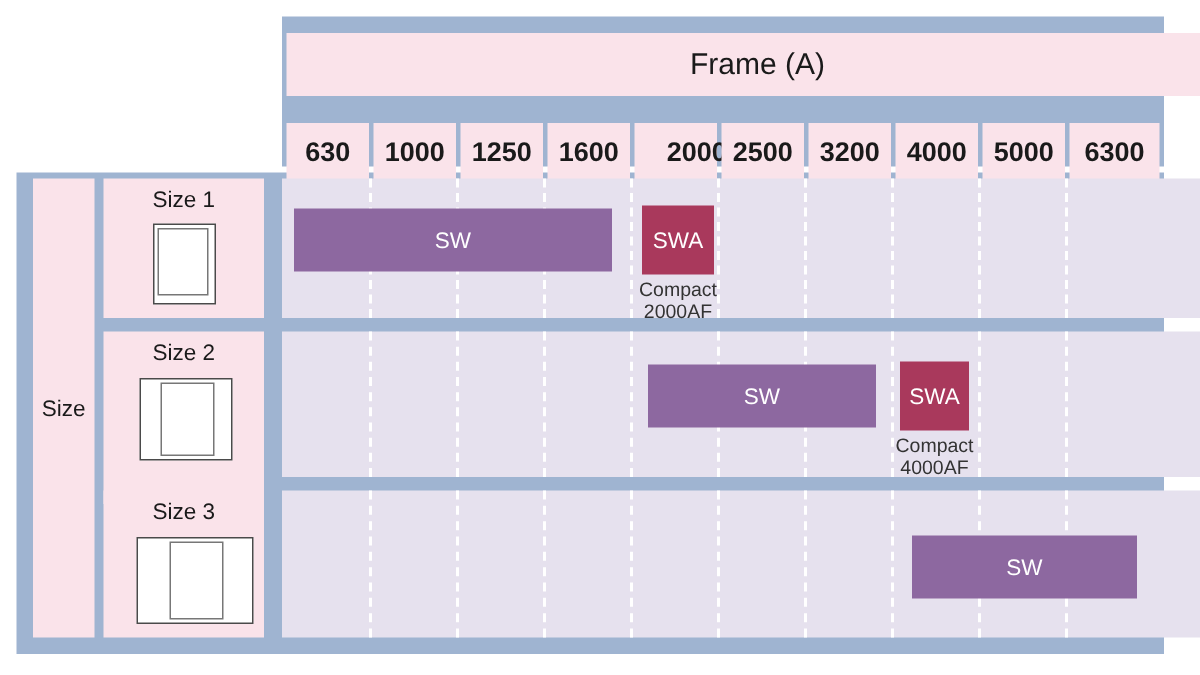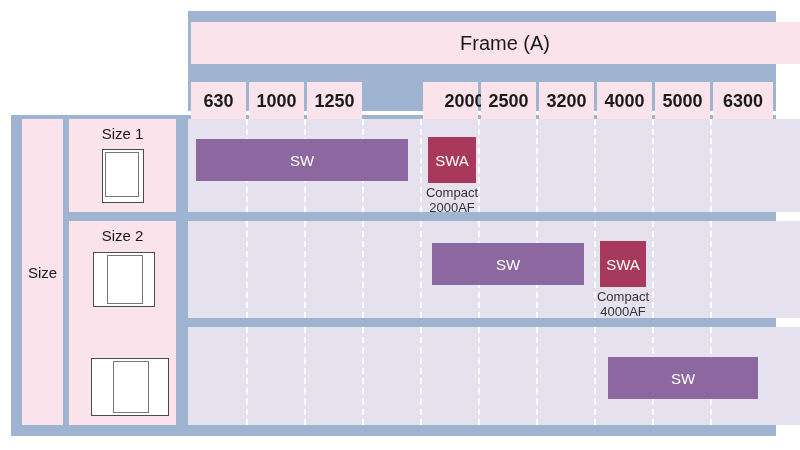--- a/index.html
+++ b/index.html
@@ -113,20 +113,21 @@
 <div id="stage">
 
   <div class="panel" id="frame-panel"></div>
   <div class="panel" id="matrix-panel"></div>
 
   <div class="hdr" id="frame-title">Frame (A)</div>
 
   <div class="col-hdr hdr" style="left:191px;  width:55px;">630</div>
   <div class="col-hdr hdr" style="left:249px;  width:55px;">1000</div>
   <div class="col-hdr hdr" style="left:307px;  width:55px;">1250</div>
+  <div class="col-hdr hdr" style="left:365px;  width:55px;">1600</div>
   <div class="col-hdr hdr" style="left:423px;  width:55px;padding-left:28px;">2000</div>
   <div class="col-hdr hdr" style="left:481px;  width:55px;">2500</div>
   <div class="col-hdr hdr" style="left:539px;  width:55px;">3200</div>
   <div class="col-hdr hdr" style="left:597px;  width:55px;">4000</div>
   <div class="col-hdr hdr" style="left:655px;  width:55px;">5000</div>
   <div class="col-hdr hdr" style="left:713px;  width:60px;">6300</div>
 
   <div id="size-label">Size</div>
 
   <div class="size-cell" style="top:119px; height:93px;">
@@ -137,20 +138,21 @@
   </div>
 
   <div class="size-cell" style="top:221px; height:115px;">
     <div class="size-name">Size 2</div>
     <div class="size-icon" style="left:24px; top:31px; width:62px; height:55px;">
       <div class="inner" style="left:13px; top:2px; width:36px; height:49px;"></div>
     </div>
   </div>
 
   <div class="size-cell" style="top:327px; height:98px;">
+    <div class="size-name">Size 3</div>
     <div class="size-icon" style="left:22px; top:31px; width:78px; height:58px;">
       <div class="inner" style="left:21px; top:2px; width:36px; height:52px;"></div>
     </div>
   </div>
 
   <div class="row" style="top:119px; height:93px;">
     <div class="gridline" style="left:58px;"></div>
     <div class="gridline" style="left:116px;"></div>
     <div class="gridline" style="left:174px;"></div>
     <div class="gridline" style="left:232px;"></div>

